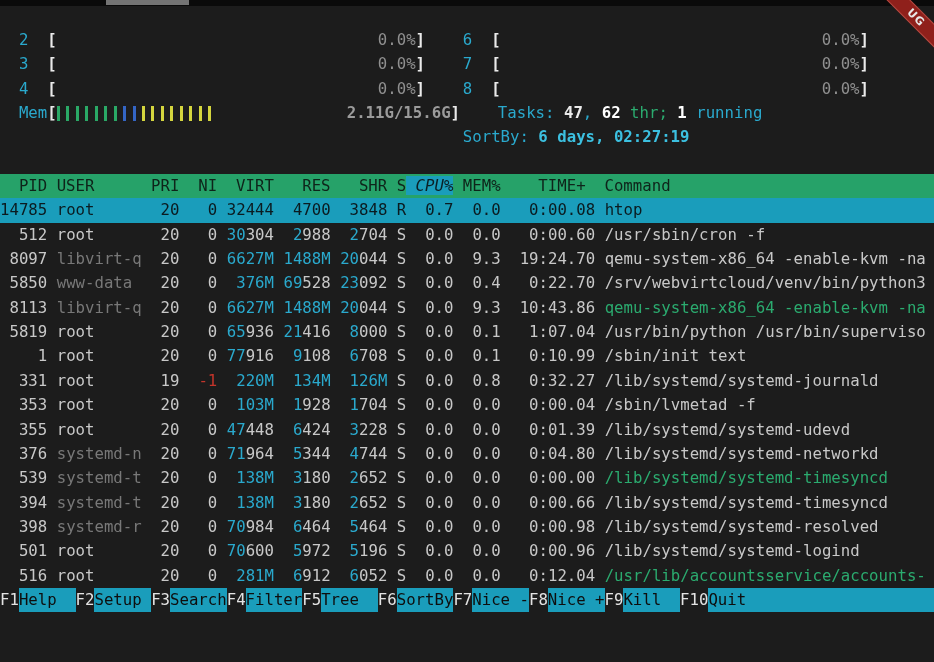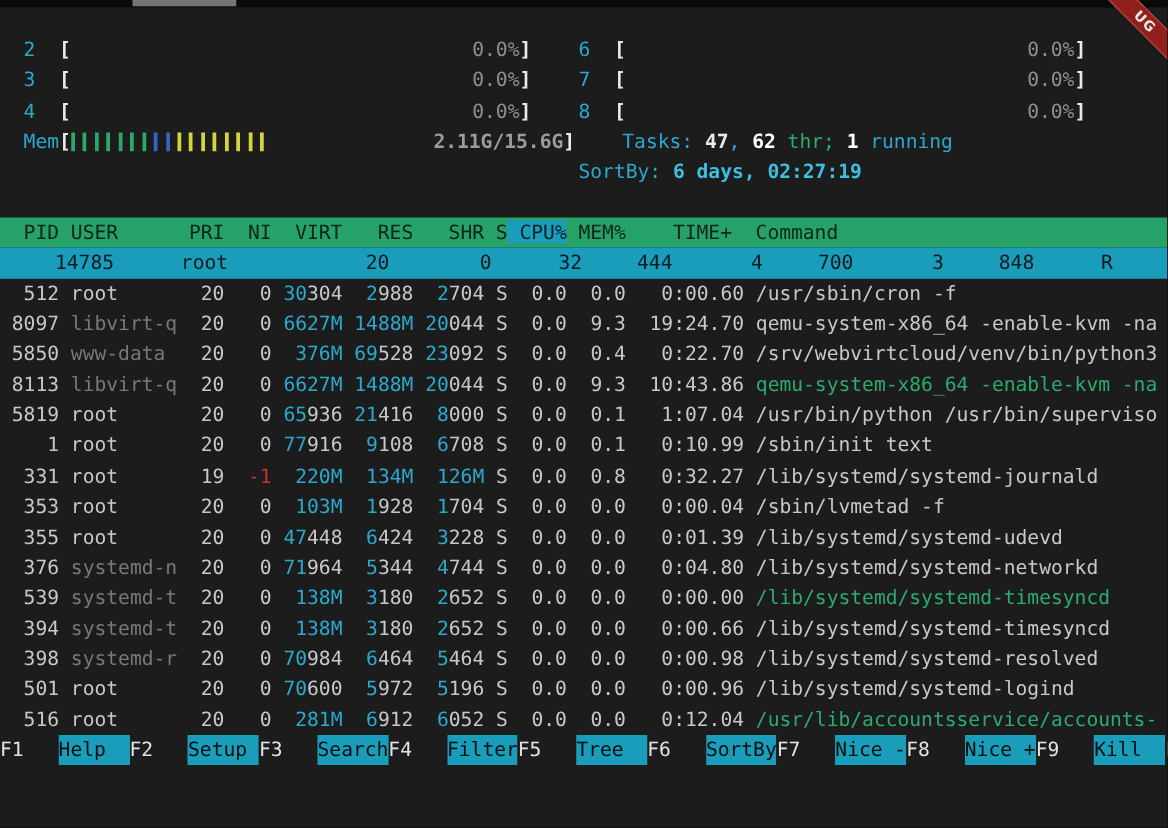--- a/index.html
+++ b/index.html
@@ -21,39 +21,39 @@
     background:#8f201b;
     border-top:1px solid #b14a42;border-bottom:1px solid #b14a42;
     color:#e8e8e8;font-weight:bold;font-size:11px;line-height:15px;
     text-align:center;letter-spacing:1px;
     font-family:"DejaVu Sans", sans-serif;
     z-index:5;
   }
   .content{position:absolute;top:6px;left:0;width:934px;padding-top:22px;}
   .line{margin:0;white-space:pre;height:24.35px;line-height:24.35px;position:relative;overflow:hidden;}
   .line.header{background:#26a269;color:#0e241a;}
-  .line.header span{color:#0e241a;}
+  .line.header span{color:#0e241a;font-style:italic;}
   .line.header .sortcol{background:#1a9dbb;color:#0b1f24;}
   .row.sel{background:#1a9dbb;}
-  .row.sel span{color:#0b1b20 !important;padding-left:44px;}
+  .row.sel span{color:#0b1b20 !important;}
   .w{color:#c8c8c8;}
   .wb{color:#eaeaea;font-weight:bold;}
   .cy{color:#2aa9cd;}
   .cyb{color:#3cc0e0;font-weight:bold;}
   .cyd{color:#2391b0;}
   .gn{color:#2bab6f;}
   .gnb{color:#ffffff;font-weight:bold;margin-top:43px;}
   .gy{color:#787878;}
   .dim{color:#8f8f8f;}
   .memval{color:#9b9b9b;font-weight:bold;margin-left:35px;}
   .rd{color:#c4352b;}
   .bars{position:absolute;left:57px;top:5px;display:flex;}
   .bar{width:3px;height:15px;margin-right:6.45px;}
   .fbar{display:flex;height:24.35px;line-height:24.35px;white-space:pre;}
-  .fseg{display:flex;gap:28px;}
+  .fseg{display:flex;}
   .fkey{color:#e3e3e3;background:#1c1c1c;white-space:pre;}
   .flabel{color:#0e0e0e;background:#1a9dbb;white-space:pre;}
   .ffill{flex:1;background:#1a9dbb;}
 </style>
 </head>
 <body>
 
 <div class="screen">
   <div class="top-strip">
     <div class="top-tab"></div>

